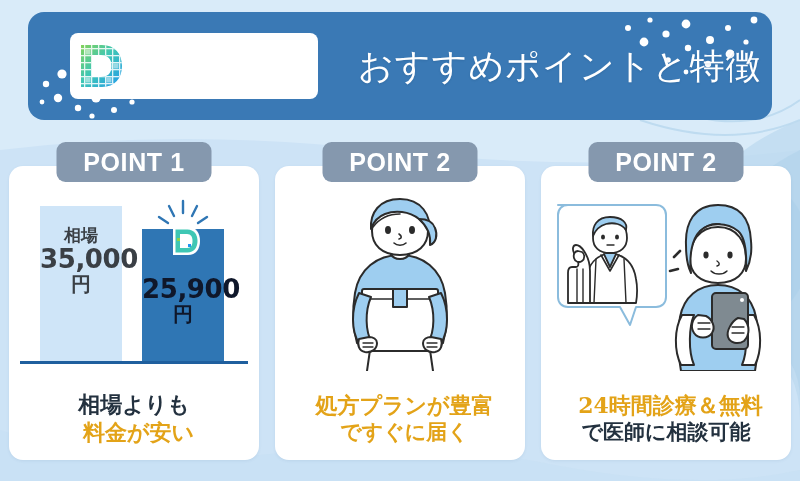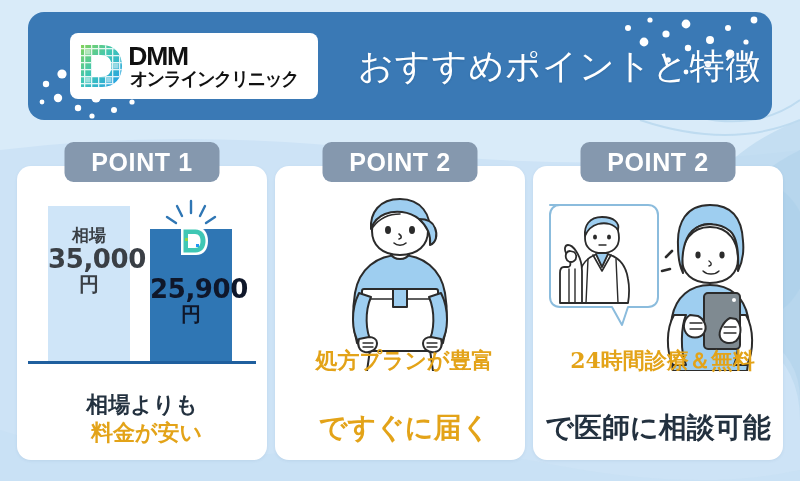--- a/index.html
+++ b/index.html
@@ -44,21 +44,21 @@
     position:absolute; left:330px; top:50%; transform:translateY(-50%);
     color:#ffffff; font-family:"DejaVu Serif","Liberation Serif",serif;
     font-size:35px; letter-spacing:1px; white-space:nowrap;
     text-shadow:0 1px 2px rgba(20,60,100,.18);
     text-align:right;
   }
 
   
   .cards{
     position:absolute; left:0; top:166px; width:800px; height:300px;
-    display:flex; justify-content:center; gap:8px; z-index:2;
+    display:flex; justify-content:center; gap:16px; z-index:2;
   }
   .card{
     position:relative; width:250px; height:294px;
     background:#ffffff; border-radius:14px;
     box-shadow:0 1px 3px rgba(70,110,150,.10);
   }
   .point-badge{
     position:absolute; left:50%; transform:translateX(-50%);
     top:-24px; min-width:155px; height:40px;
     background:#8598ae; border-radius:9px;
@@ -72,21 +72,21 @@
     overflow:hidden;
   }
   .card-caption{
     position:absolute; left:0; bottom:14px; width:250px;
     text-align:center; line-height:1.28;
     font-family:"DejaVu Serif","Liberation Serif",serif;
   }
   .cap-line{ display:block; font-size:22px; font-weight:bold; white-space:nowrap; }
   .cap-dark{ color:#23313f; }
   .cap-gold{ color:#e3a318;padding-left:9px; }
-  .cap-small{ font-size:28px;margin-top:36px; }
+  .cap-small{ font-size:21px; }
 
   
   .chart{ position:relative; width:232px; height:172px; }
   .chart-base{
     position:absolute; left:2px; bottom:7px; width:228px; height:3px;
     background:#1f5f9e;
   }
   .bar{ position:absolute; bottom:10px; }
   .bar-a{ left:22px; width:82px; height:155px; background:#cfe5f8; }
   .bar-b{ left:124px; width:82px; height:132px; background:#2f76b4; }
@@ -182,24 +182,20 @@
         <g fill="#ffffff" opacity="0.5">
           <rect x="7.5" y="7.5" width="5" height="5"></rect>
           <rect x="21.5" y="14.5" width="5" height="5"></rect>
           <rect x="14.5" y="28.5" width="5" height="5"></rect>
           <rect x="28.5" y="35.5" width="5" height="5"></rect>
           <rect x="35.5" y="21.5" width="5" height="5"></rect>
           <rect x="7.5" y="35.5" width="5" height="5"></rect>
         </g>
       </g>
     </svg>
-    <div class="logo-words">
-      <div class="logo-dmm">DMM</div>
-      <div class="logo-sub">オンラインクリニック</div>
-    </div>
   </div>
 
   <div class="header-title">おすすめポイントと特徴</div>
 </div>
 
 <div class="cards">
 
   <div class="card">
     <div class="point-badge">POINT 1</div>
     <div class="card-art">

